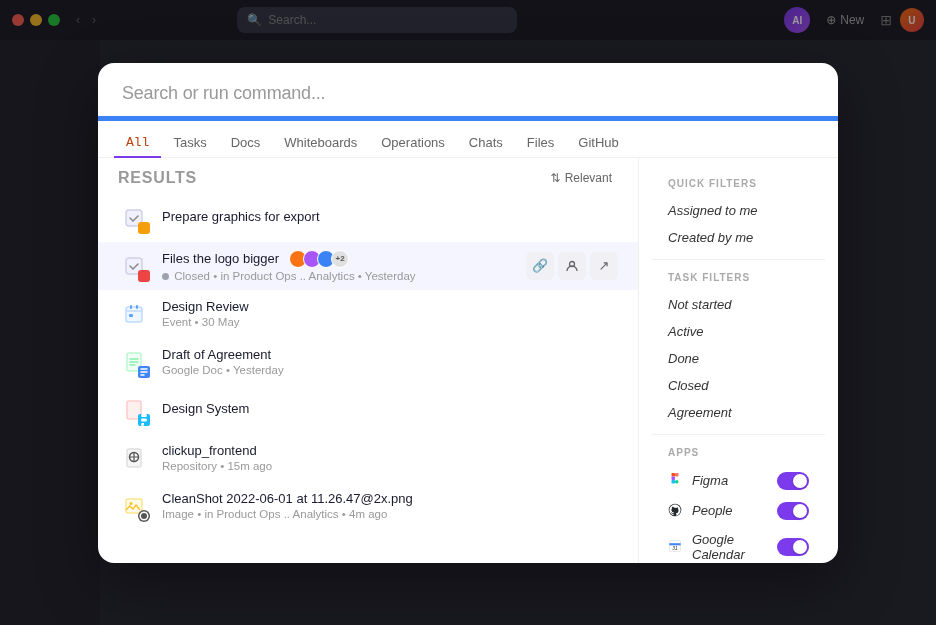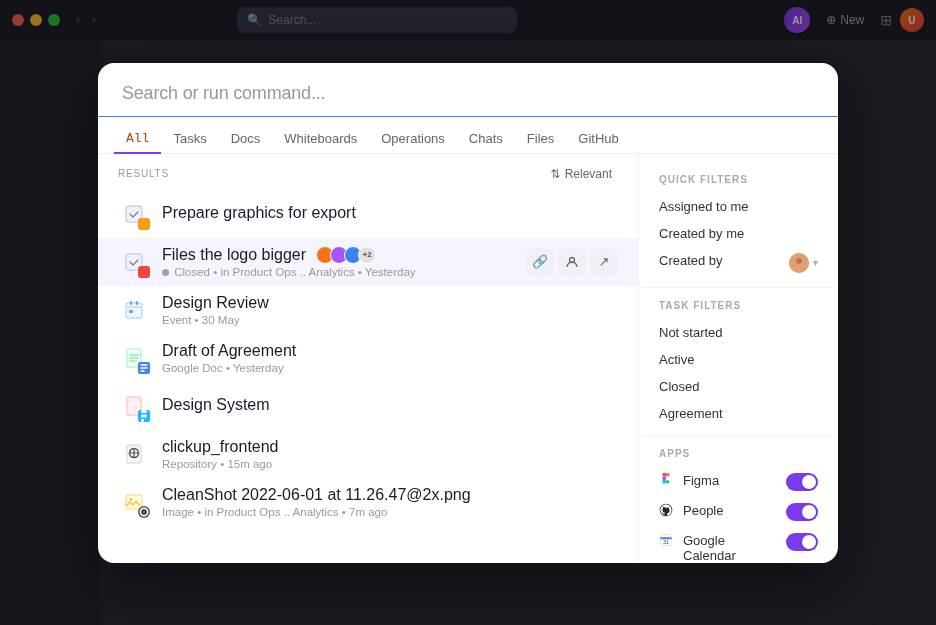--- a/index.html
+++ b/index.html
@@ -142,21 +142,21 @@
       max-height: 500px;
       box-shadow: 0 20px 60px rgba(0,0,0,0.4);
       display: flex;
       flex-direction: column;
       overflow: hidden;
     }
 
     
     .search-input-area {
       padding: 20px 24px 12px;
-      border-bottom: 1px solid #3b82f6;
+      border-bottom: 5px solid #3b82f6;
     }
     .search-input-field {
       font-size: 18px;
       color: #999;
       font-weight: 400;
       letter-spacing: -0.2px;
     }
 
     
     .filter-tabs {
@@ -194,22 +194,22 @@
       overflow-y: auto;
       padding: 0;
     }
     .results-header {
       display: flex;
       align-items: center;
       justify-content: space-between;
       padding: 10px 20px 6px;
     }
     .results-label {
-      font-size: 10px;
-      font-weight: 400;
+      font-size: 16px;
+      font-weight: 700;
       color: #999;
       letter-spacing: 0.8px;
       text-transform: uppercase;
     }
     .sort-btn {
       display: flex;
       align-items: center;
       gap: 4px;
       font-size: 12px;
       color: #666;
@@ -258,21 +258,21 @@
       flex: 1;
       min-width: 0;
     }
     .result-title-row {
       display: flex;
       align-items: center;
       gap: 6px;
       margin-bottom: 2px;
     }
     .result-title {
-      font-size: 16px;
+      font-size: 13px;
       font-weight: 500;
       color: #1a1a2e;
       white-space: nowrap;
       overflow: hidden;
       text-overflow: ellipsis;
     }
     .result-meta {
       font-size: 11.5px;
       color: #999;
       white-space: nowrap;
@@ -330,39 +330,41 @@
       display: inline-block;
       width: 7px; height: 7px;
       border-radius: 50%;
       margin-right: 2px;
     }
 
     
     .filters-panel {
       width: 200px;
       border-left: 1px solid #f0f0f0;
-      padding: 16px 4px;
+      padding: 16px 13px;
       overflow-y: auto;
       flex-shrink: 0;
     }
     .filter-section-title {
       font-size: 10px;
       font-weight: 700;
       color: #aaa;
       letter-spacing: 1px;
       text-transform: uppercase;
       padding: 4px 16px 8px;
     }
     .filter-item {
       display: flex;
+      align-items: center;
       padding: 6px 16px;
       font-size: 13px;
       color: #333;
       cursor: pointer;
       gap: 8px;
+      font-style: italic;
     }
     .filter-item-label {
       flex: 1;
     }
     .filter-item-right {
       display: flex;
       align-items: center;
       gap: 4px;
     }
     .filter-avatar {
@@ -615,59 +617,49 @@
             <div class="result-icon-badge" style="background:#555; border-radius:50%;">
               <svg width="8" height="8" viewBox="0 0 8 8" fill="none">
                 <circle cx="4" cy="4" r="2.5" stroke="white" stroke-width="1"></circle>
               </svg>
             </div>
           </div>
           <div class="result-content">
             <div class="result-title-row">
               <span class="result-title">CleanShot 2022-06-01 at 11.26.47@2x.png</span>
             </div>
-            <div class="result-meta">Image • in Product Ops .. Analytics • 7m ago</div>
+            <div class="result-meta">Image • in Product Ops .. Analytics • 4m ago</div>
           </div>
         </div>
 
       </div>
 
       <div class="filters-panel">
 
         <div class="filter-section-title">QUICK FILTERS</div>
 
         <div class="filter-item">
           <span class="filter-item-label">Assigned to me</span>
         </div>
         <div class="filter-item">
           <span class="filter-item-label">Created by me</span>
         </div>
-        <div class="filter-item">
-          <span class="filter-item-label">Created by</span>
-          <div class="filter-item-right">
-            <div class="filter-avatar">
-              <svg width="20" height="20" viewBox="0 0 20 20" fill="none">
-                <circle cx="10" cy="10" r="10" fill="#e0a070"></circle>
-                <circle cx="10" cy="8" r="3" fill="#c0784a"></circle>
-                <path d="M3 18c0-3.87 3.13-7 7-7s7 3.13 7 7" fill="#e0a070"></path>
-              </svg>
-            </div>
-            <span class="chevron-icon">▾</span>
-          </div>
-        </div>
 
         <div class="filter-divider"></div>
 
         <div class="filter-section-title">TASK FILTERS</div>
 
         <div class="filter-item">
           <span class="filter-item-label">Not started</span>
         </div>
         <div class="filter-item">
           <span class="filter-item-label">Active</span>
+        </div>
+        <div class="filter-item">
+          <span class="filter-item-label">Done</span>
         </div>
         <div class="filter-item">
           <span class="filter-item-label">Closed</span>
         </div>
         <div class="filter-item">
           <span class="filter-item-label">Agreement</span>
         </div>
 
         <div class="filter-divider"></div>
 

